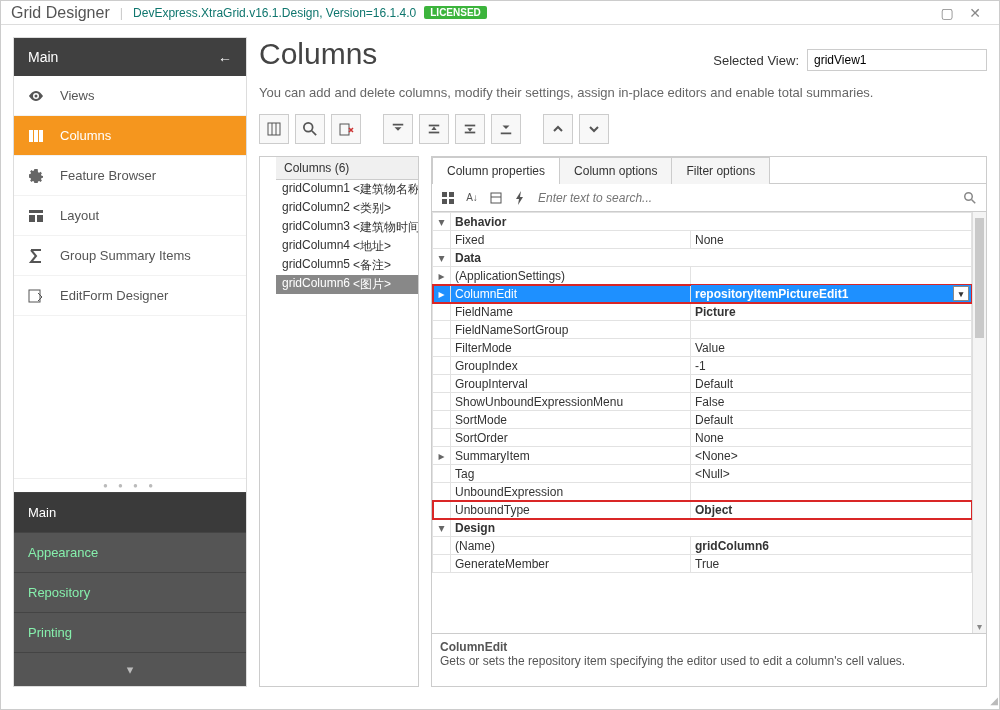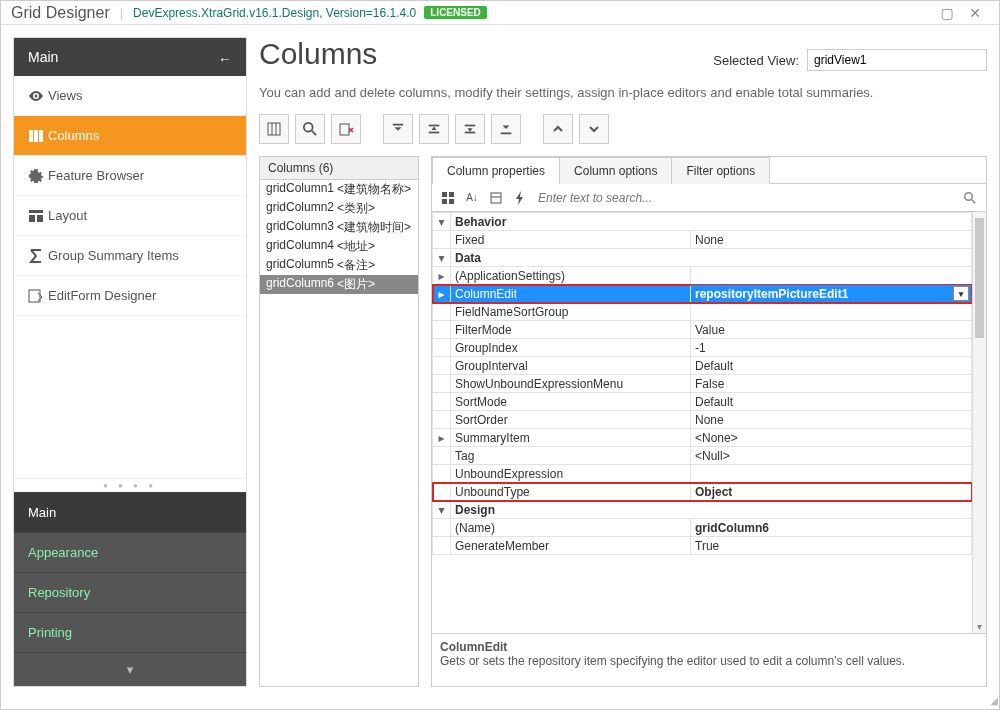--- a/index.html
+++ b/index.html
@@ -50,21 +50,21 @@
   .side-group.bottom { flex: 0 0 auto; }
   .side-header {
     background: #404040; color: #fff;
     height: 38px; display: flex; align-items: center;
     padding: 0 14px; font-size: 14px;
     justify-content: space-between;
   }
   .side-items { }
   .side-item {
     height: 40px; display: flex; align-items: center;
-    padding: 0 14px; gap: 4px; cursor: pointer;
+    padding: 0 14px; gap: 16px; cursor: pointer;
     color: #555; background: #fff;
     border-bottom: 1px solid #f2f2f2;
   }
   .side-item.active { background: #f5961e; color: #fff; }
   .side-icon { width: 16px; height: 16px; display: inline-flex; align-items:center; justify-content:center; }
   .side-arrow { color: #fff; }
   .side-bottom-item {
     background: #555; color: #86efac; height: 40px;
     display: flex; align-items: center; padding: 0 14px;
     border-top: 1px solid #444; cursor: pointer;
@@ -96,21 +96,21 @@
   .toolbar { display:flex; gap:6px; margin-bottom: 12px; }
   .tbtn {
     width: 30px; height: 30px; border:1px solid #ccc;
     background: #f8f8f8; display:flex; align-items:center;
     justify-content:center; cursor:pointer; color:#555;
   }
   .tgap { width: 10px; }
   .workarea { flex:1; display:flex; gap:12px; min-height:0; }
   .col-list {
     width: 160px; border:1px solid #ccc; display:flex;
-    flex-direction:column; min-height:0;
+    flex-direction:column; min-height:0;padding-left:16px;
   }
   .col-list-head {
     background: #f0f0f0; border-bottom:1px solid #ccc;
     padding: 4px 8px; font-size:12px;
   }
   .col-list-body { flex:1; overflow:auto; }
   .col-row {
     padding: 1px 6px; font-size:12px; white-space:nowrap;
     display:flex; gap:3px; cursor:pointer;
   }
@@ -457,20 +457,25 @@
                     <td class="name">(ApplicationSettings)</td>
                     <td class="val"></td>
                   </tr>
               <tr class="prop selrow hl-red">
                 <td class="exp">▸</td>
                 <td class="name">ColumnEdit</td>
                 <td class="val bold"><span>repositoryItemPictureEdit1</span><span class="dd-btn">▾</span></td>
               </tr>
               <tr class="prop">
                     <td class="exp"></td>
+                    <td class="name">FieldName</td>
+                    <td class="val bold">Picture</td>
+                  </tr>
+              <tr class="prop">
+                    <td class="exp"></td>
                     <td class="name">FieldNameSortGroup</td>
                     <td class="val"></td>
                   </tr>
               <tr class="prop">
                     <td class="exp"></td>
                     <td class="name">FilterMode</td>
                     <td class="val">Value</td>
                   </tr>
               <tr class="prop">
                     <td class="exp"></td>

